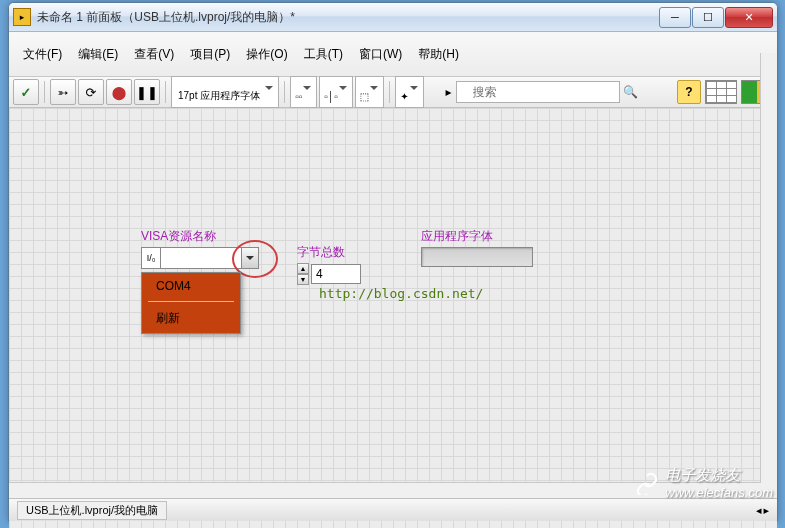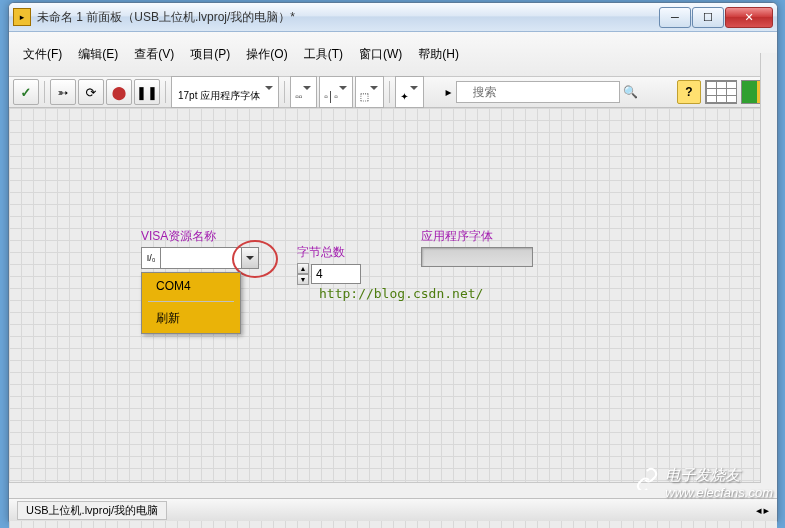--- a/index.html
+++ b/index.html
@@ -24,32 +24,32 @@
 .grid-area::before{content:"";position:absolute;inset:0;background-image:linear-gradient(#d8d8d8 1px,transparent 1px),linear-gradient(90deg,#d8d8d8 1px,transparent 1px);background-size:12px 12px}
 .control{position:absolute}
 .ctrl-label{font-size:12px;color:#a21caf;margin-bottom:2px}
 .visa{left:132px;top:120px}
 .visa-box{display:flex;align-items:flex-end}
 .visa-io{width:18px;height:20px;background:#fff;border:1px solid #888;font-size:9px;display:flex;align-items:center;justify-content:center;flex-direction:column;line-height:1}
 .visa-field{width:80px;height:20px;background:#fff;border:1px solid #888;border-left:none}
 .visa-drop{width:16px;height:20px;background:linear-gradient(#f8f8f8,#d0d0d0);border:1px solid #888;border-left:none;display:flex;align-items:center;justify-content:center;position:relative}
 .visa-drop::after{content:"";border:4px solid transparent;border-top-color:#333;margin-top:4px}
 .red-circle{position:absolute;left:-10px;top:-8px;width:42px;height:34px;border:2px solid #d04040;border-radius:50%;pointer-events:none}
-.dropdown{position:absolute;left:132px;top:164px;width:98px;background:#eab308;border:1px solid #888;box-shadow:2px 2px 4px rgba(0,0,0,.3)}
+.dropdown{position:absolute;left:132px;top:164px;width:98px;background:#c2410c;border:1px solid #888;box-shadow:2px 2px 4px rgba(0,0,0,.3)}
 .dd-item{padding:6px 14px;font-size:12px;cursor:pointer}
 .dd-sep{height:1px;background:#c0c0c0;margin:2px 6px}
 .bytes{left:288px;top:136px}
 .bytes-box{display:flex;align-items:center}
 .spinner{width:12px;height:22px;display:flex;flex-direction:column;margin-right:2px}
 .spin-btn{flex:1;background:linear-gradient(#f8f8f8,#d8d8d8);border:1px solid #999;font-size:7px;display:flex;align-items:center;justify-content:center;cursor:pointer}
 .num-field{width:40px;height:18px;background:#fff;border:1px solid #888;padding:0 4px;display:flex;align-items:center}
 .buffer{left:412px;top:120px}
 .buffer-field{width:110px;height:18px;background:linear-gradient(#d0d0d0,#e0e0e0);border:1px solid #888;box-shadow:inset 1px 1px 2px rgba(0,0,0,.2)}
 .watermark{position:absolute;left:310px;top:178px;color:#4d7c0f;font-size:13px;font-family:monospace;pointer-events:none}
-.wm2{position:absolute;right:12px;bottom:28px;color:#fff;font-size:15px;font-style:italic;text-shadow:1px 1px 2px rgba(0,0,0,.5);pointer-events:none;display:flex;gap:6px}
+.wm2{position:absolute;right:12px;bottom:28px;color:#fff;font-size:15px;font-style:italic;text-shadow:1px 1px 2px rgba(0,0,0,.5);pointer-events:none;display:flex;align-items:center;gap:6px}
 .statusbar{position:absolute;bottom:0;left:0;right:0;height:22px;background:linear-gradient(#f8f8f8,#e0e0e0);border-top:1px solid #c0c0c0;display:flex;align-items:center;padding:0 8px;font-size:11px}
 .status-cell{border:1px solid #c0c0c0;padding:1px 8px;background:#f0f0f0}
 .status-arrows{margin-left:auto;display:flex;gap:2px}
 .scrollbar-v{position:absolute;right:0;top:50px;bottom:22px;width:16px;background:#f0f0f0;border-left:1px solid #c8c8c8}
 .scrollbar-h{position:absolute;left:0;right:16px;bottom:22px;height:16px;background:#f0f0f0;border-top:1px solid #c8c8c8}
 .chk-icon{color:#2a7a2a;font-weight:bold}
 .help-icon{width:22px;height:22px;background:#ffe070;border:1px solid #c0a030;border-radius:2px;display:flex;align-items:center;justify-content:center;font-weight:bold;cursor:pointer}
 .grid-icon{width:30px;height:22px;border:1px solid #888;background:#fff;background-image:linear-gradient(#888 1px,transparent 1px),linear-gradient(90deg,#888 1px,transparent 1px);background-size:10px 7px}
 .scope-icon{width:30px;height:22px;border:1px solid #888;background:linear-gradient(90deg,#30a030 50%,#f0c030 50%)}
 </style>

